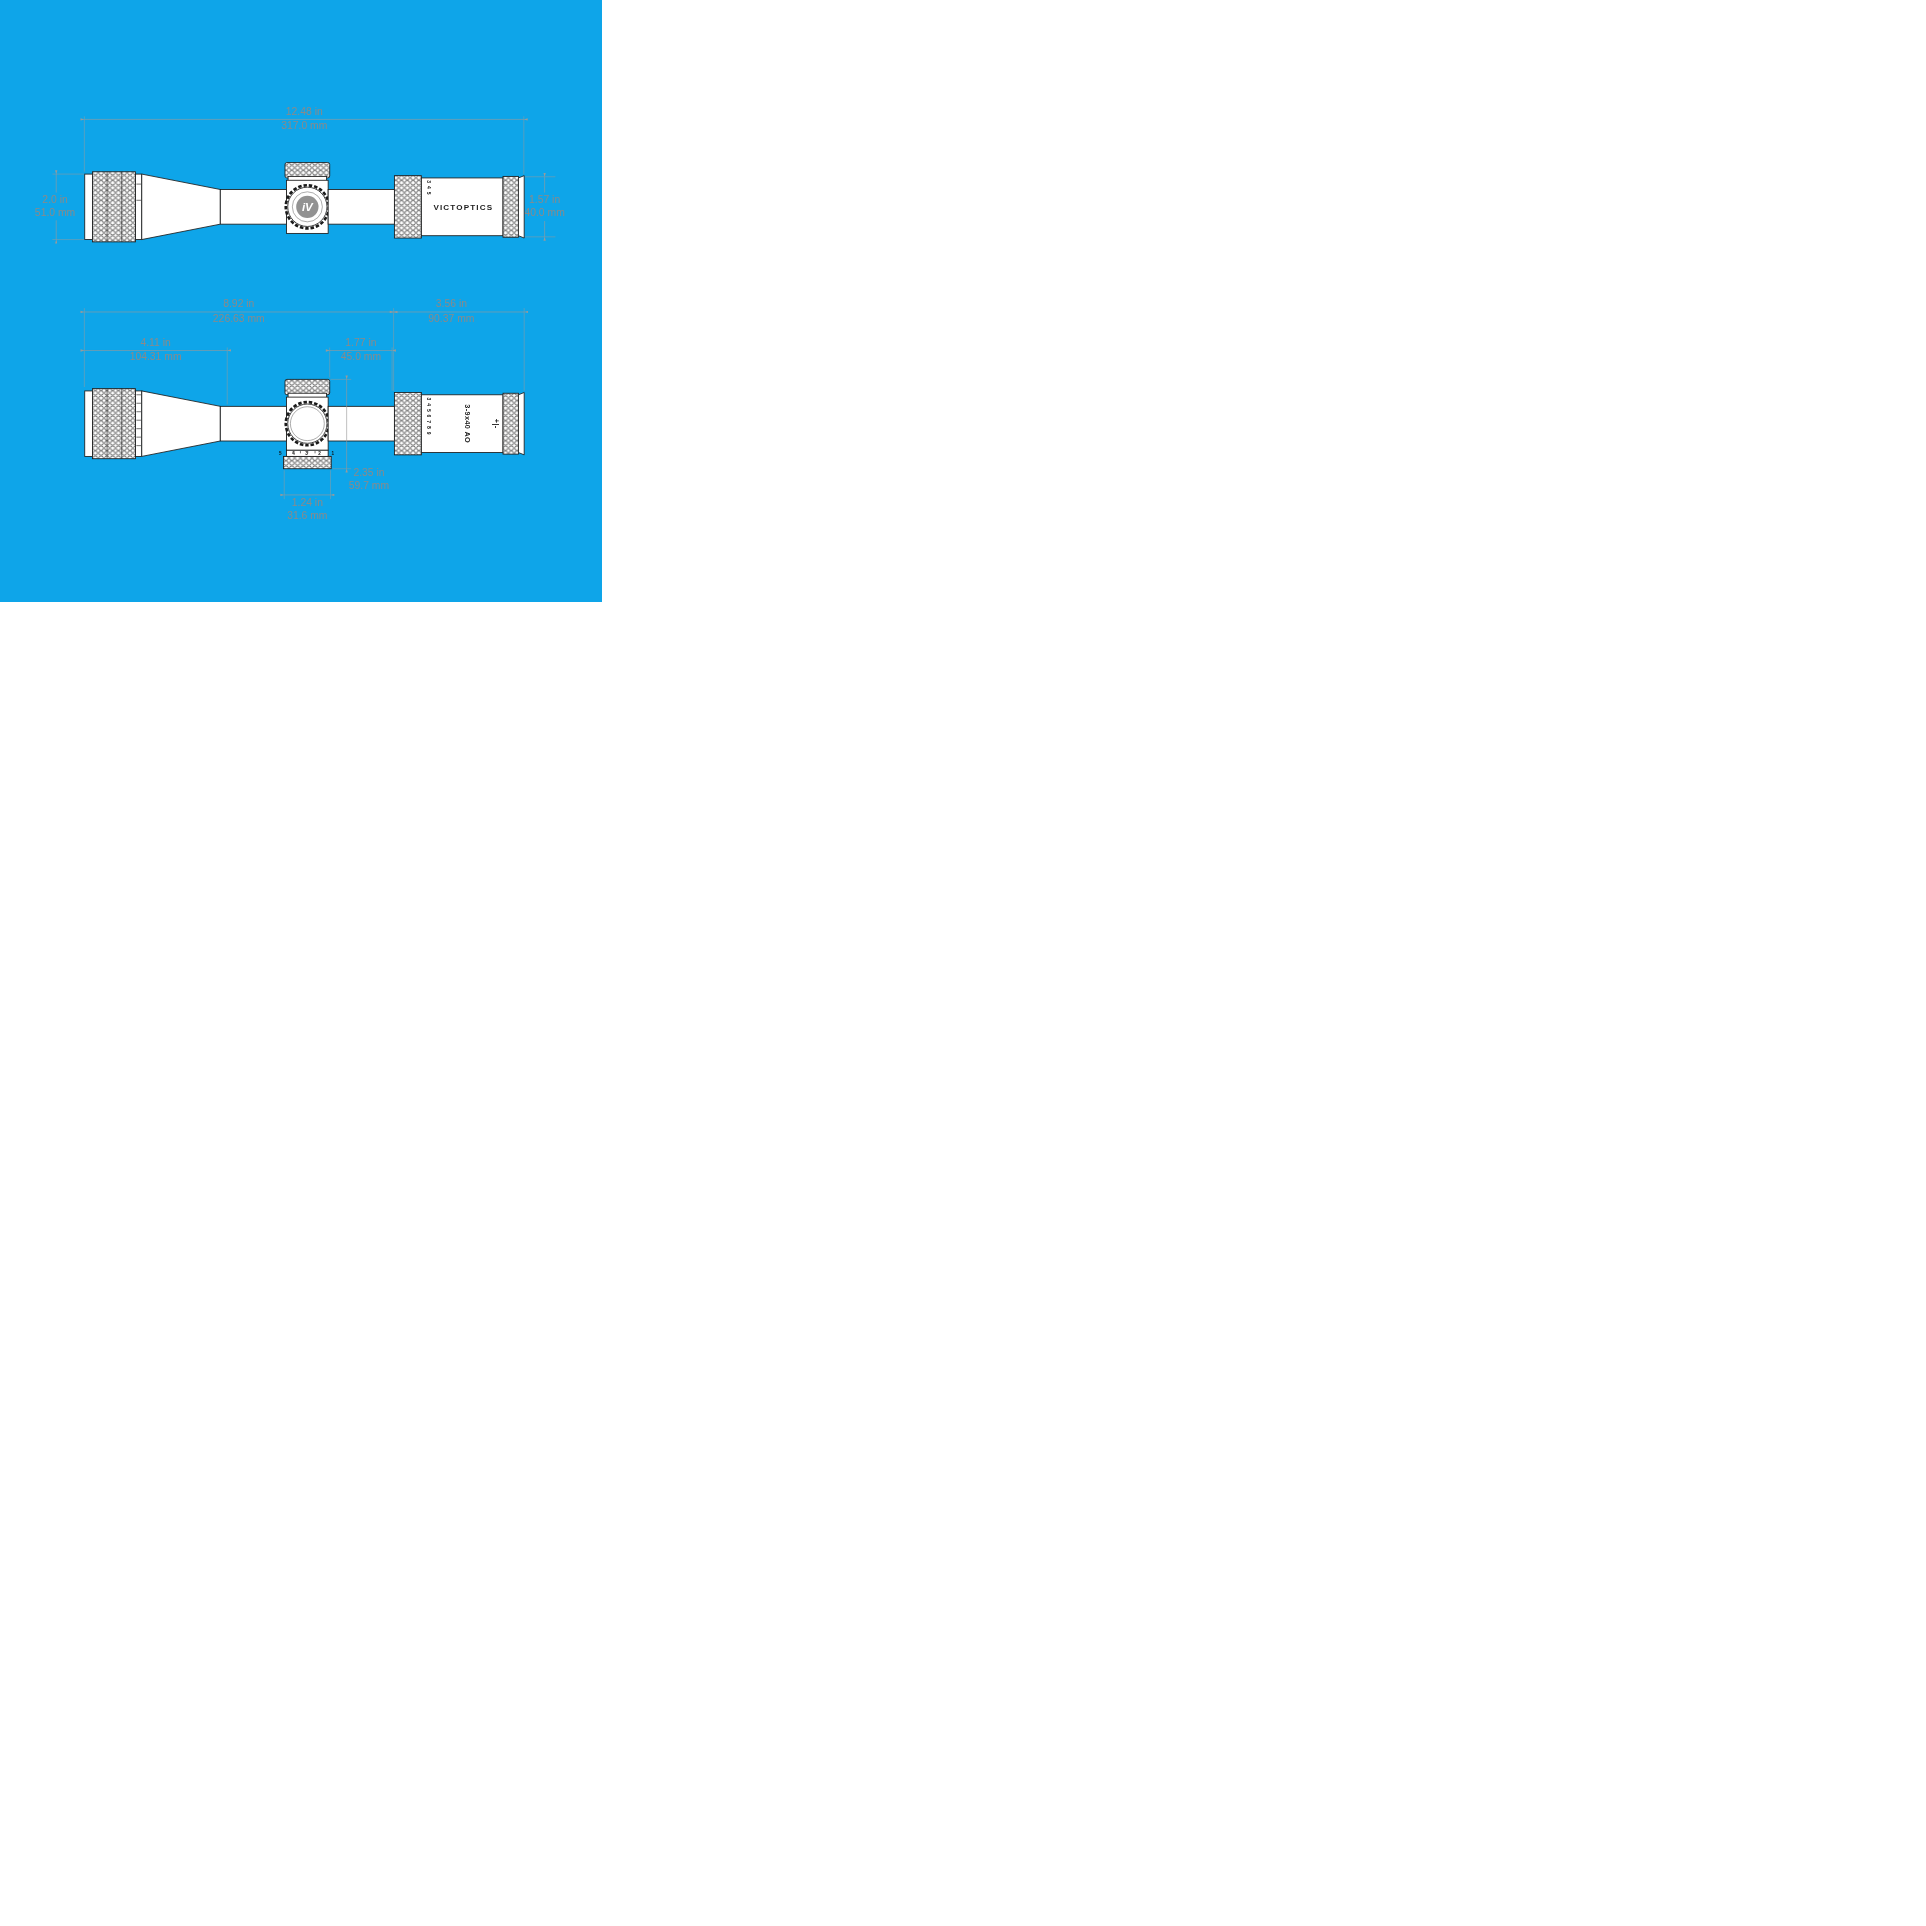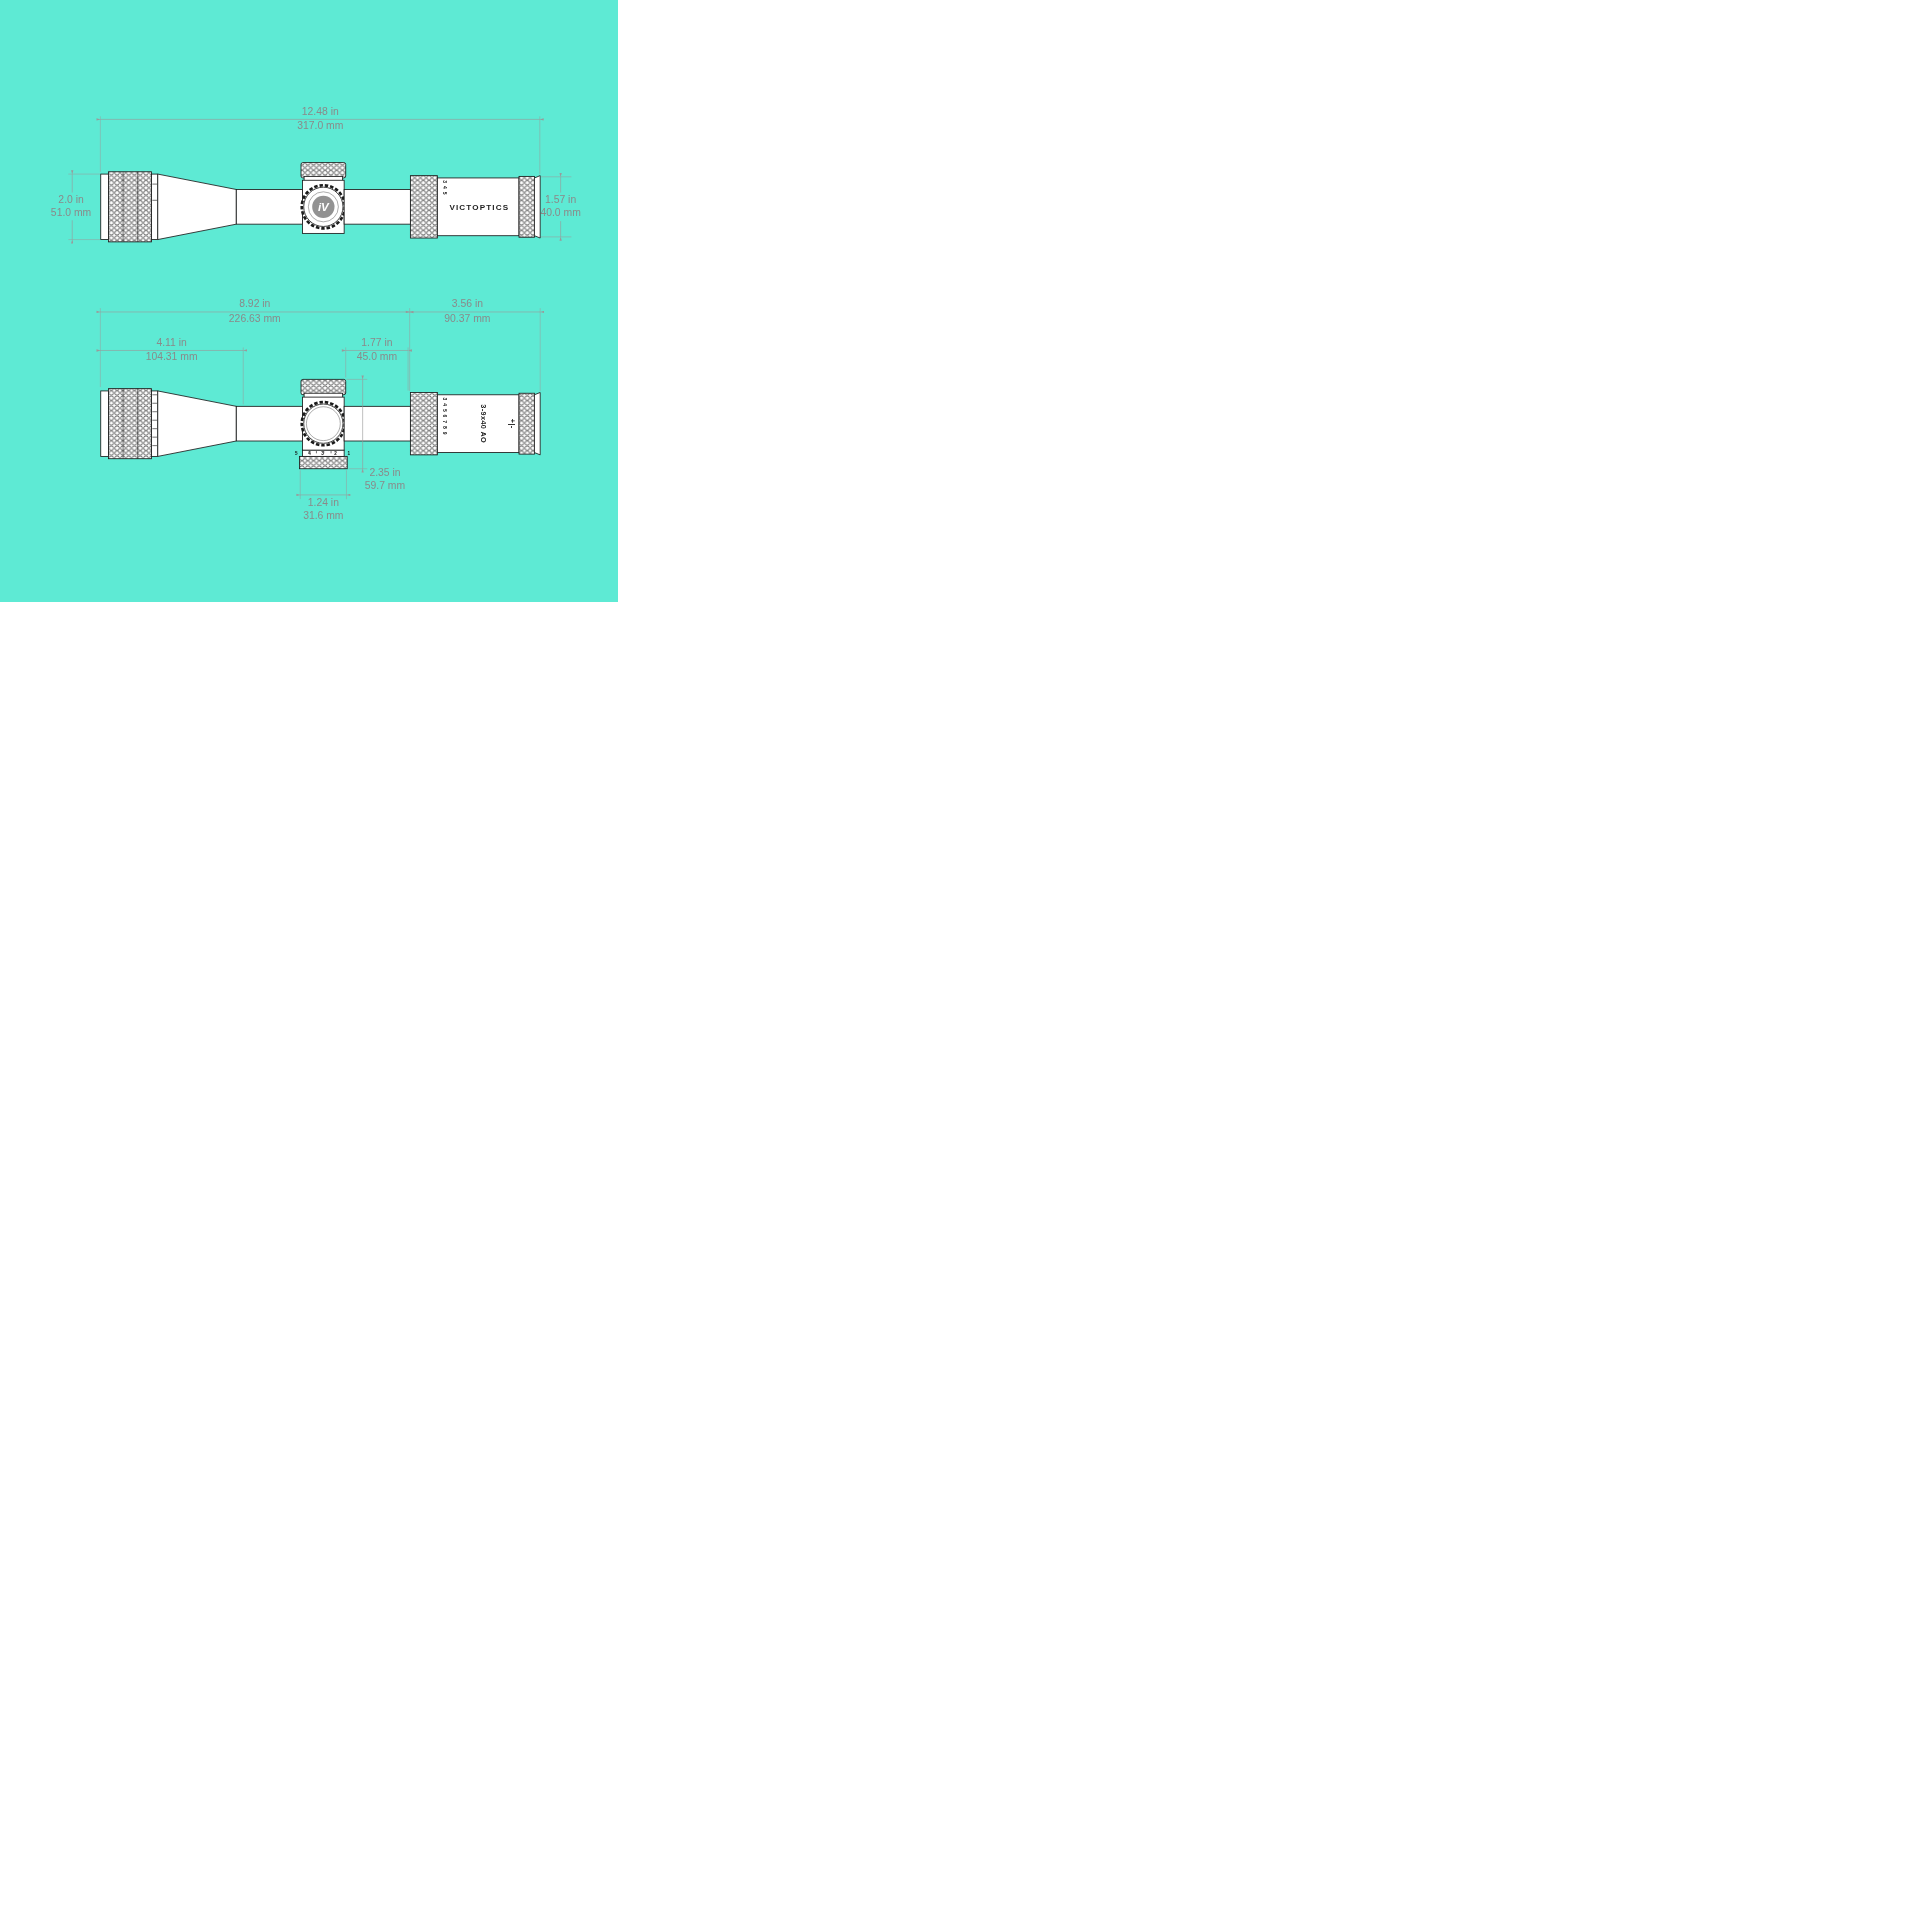--- a/index.html
+++ b/index.html
@@ -1,16 +1,16 @@
 <!DOCTYPE html>
 <html style="font-size:6.2px"><head>
 <meta charset="utf-8">
 <style>
   html,body { margin:0; padding:0; background:#ffffff; }
-  .page { width:602px; height:602px; background:#5eead4; position:relative;padding-left:16px; }
+  .page { width:602px; height:602px; background:#0ea5e9; position:relative; }
   svg text { font-family:"Liberation Sans", sans-serif; }
   .dim-line { stroke:#9a9a9a; stroke-width:1.6; fill:none; }
   .ext-line { stroke:#9a9a9a; stroke-width:1.3; fill:none; }
   .dim-text { font-size:27px; fill:#8a8a8a; }
   .s  { stroke:#1c1c1c; stroke-width:2.2; fill:#ffffff; }
   .sk { stroke:#1c1c1c; stroke-width:2.2; fill:url(#knurl); }
   .detail { stroke:#1c1c1c; stroke-width:1.6; fill:none; }
   .detail-light { stroke:#666; stroke-width:1.4; fill:none; }
   .brand-text { font-size:21px; font-weight:bold; letter-spacing:3px; fill:#1c1c1c; }
   .model-text { font-size:19px; font-weight:bold; letter-spacing:1px; fill:#1c1c1c; }

